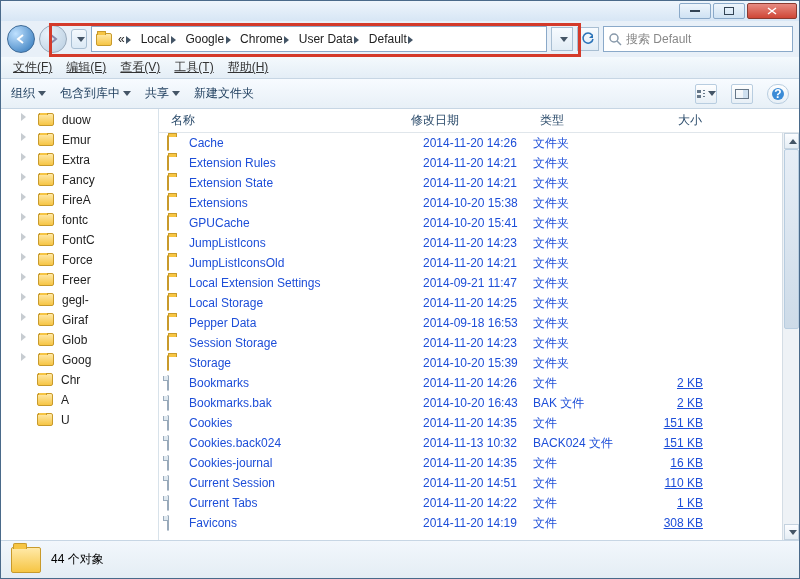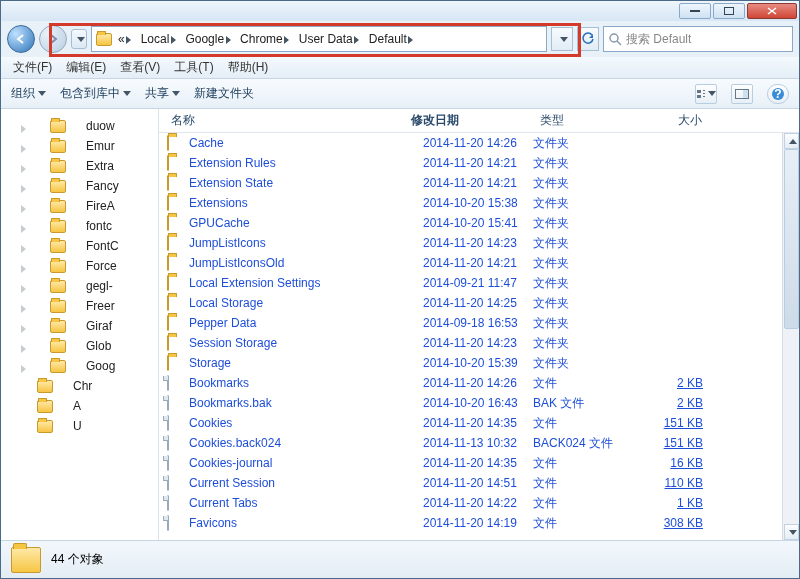--- a/index.html
+++ b/index.html
@@ -16,39 +16,39 @@
   .navbtn.small { width:16px; height:20px; border-radius:3px; background:linear-gradient(#f4f9fd,#dbe9f5); border:1px solid #a8bed2; color:#567; }
   .addressbar { flex:1; height:26px; background:#fff; border:1px solid #8aa9c9; display:flex; align-items:center; padding:0 4px; overflow:hidden; }
   .crumb { display:flex; align-items:center; color:#222; padding:0 2px; }
   .crumb .chev { width:12px; text-align:center; color:#555; }
   .refresh, .dropbtn { width:22px; height:24px; border:1px solid #a8bed2; background:linear-gradient(#f7fbff,#e1ecf5); display:flex; align-items:center; justify-content:center;}
   .searchbox { width:190px; height:26px; background:#fff; border:1px solid #8aa9c9; display:flex; align-items:center; padding:0 4px; color:#888; }
   .searchbox svg { margin-right:4px; }
   .highlight { position:absolute; left:48px; width:532px; top:2px; height:34px; border:3px solid #d43a2a; pointer-events:none; }
   
   .menubar { height:22px; display:flex; align-items:center; padding:0 8px; gap:6px; background:linear-gradient(#f4f9fd,#e4eef6); border-bottom:1px solid #c7d6e4; color:#333;}
-  .menubar span { padding:2px 4px; }
+  .menubar span { padding:2px 4px;text-decoration:underline; }
   
   .toolbar { height:30px; display:flex; align-items:center; padding:0 10px; gap:14px; background:linear-gradient(#f7fbff,#e8f0f7); border-bottom:1px solid #c7d6e4; color:#1a3a5a; }
   .toolbar .item { display:flex; align-items:center; }
   .toolbar .spacer { flex:1; }
   .toolicon { width:22px; height:20px; border:1px solid #b8cde0; background:linear-gradient(#fefefe,#e7eff6); display:flex; align-items:center; justify-content:center; border-radius:2px; }
   
   .bodyarea { flex:1; display:flex; overflow:hidden; background:#fff; }
   .sidebar { width:158px; border-right:1px solid #d8e2ea; overflow:hidden; padding-top:4px;}
-  .tree-item { display:flex; align-items:flex-end; gap:20px; height:20px; padding-left:8px; color:#222; white-space:nowrap; overflow:hidden;}
+  .tree-item { display:flex; align-items:flex-start; gap:8px; height:20px; padding-left:8px; color:#222; white-space:nowrap; overflow:hidden;}
   .tree-item.ind1 { padding-left:20px;}
   .tree-item.ind2 { padding-left:36px;}
   .folder-icon { width:16px; height:13px; background:linear-gradient(#ffe9a8,#f6c544); border:1px solid #c89a2b; border-radius:2px; position:relative; }
   .folder-icon::before { content:""; position:absolute; top:-3px; left:0; width:7px; height:3px; background:#f6c544; border:1px solid #c89a2b; border-bottom:none; border-radius:1px 1px 0 0;}
   .main { flex:1; display:flex; flex-direction:column; overflow:hidden; }
   .colheaders { height:24px; display:flex; align-items:center; border-bottom:1px solid #e0e6eb; color:#2a4a6a; padding-left:8px;}
   .colheaders > div { padding:0 4px; }
   .c-name { width:240px;}
-  .c-date { width:110px;font-weight:bold;}
+  .c-date { width:110px;}
   .c-type { width:100px;margin-left:19px;}
   .c-size { width:70px; text-align:right;}
   .filelist { flex:1; overflow:auto; }
   .row { height:20px; display:flex; align-items:center; padding-left:8px; color:#1d4ed8;}
   .row .icon { width:16px; height:14px; margin-right:6px; }
   .file-icon { width:14px; height:16px; background:#fff; border:1px solid #9ab; border-radius:1px; position:relative;}
   .file-icon::before { content:""; position:absolute; top:0; right:0; width:4px; height:4px; background:#dfe8ef; border-left:1px solid #9ab; border-bottom:1px solid #9ab;}
   .row .name { width:234px; }
   .row .date { width:110px; }
   .row .type { width:100px; }
@@ -236,26 +236,26 @@
           <span>FontC</span>
         </div>
         <div class="tree-item ind1">
           <span class="caret r" style="opacity: 0.3;"></span>
           <span class="folder-icon"></span>
           <span>Force</span>
         </div>
         <div class="tree-item ind1">
           <span class="caret r" style="opacity: 0.3;"></span>
           <span class="folder-icon"></span>
+          <span>Freer</span>
+        </div>
+        <div class="tree-item ind1">
+          <span class="caret r" style="opacity: 0.3;"></span>
+          <span class="folder-icon"></span>
           <span>gegl-</span>
-        </div>
-        <div class="tree-item ind1">
-          <span class="caret r" style="opacity: 0.3;"></span>
-          <span class="folder-icon"></span>
-          <span>Freer</span>
         </div>
         <div class="tree-item ind1">
           <span class="caret r" style="opacity: 0.3;"></span>
           <span class="folder-icon"></span>
           <span>Giraf</span>
         </div>
         <div class="tree-item ind1">
           <span class="caret r" style="opacity: 0.3;"></span>
           <span class="folder-icon"></span>
           <span>Glob</span>

